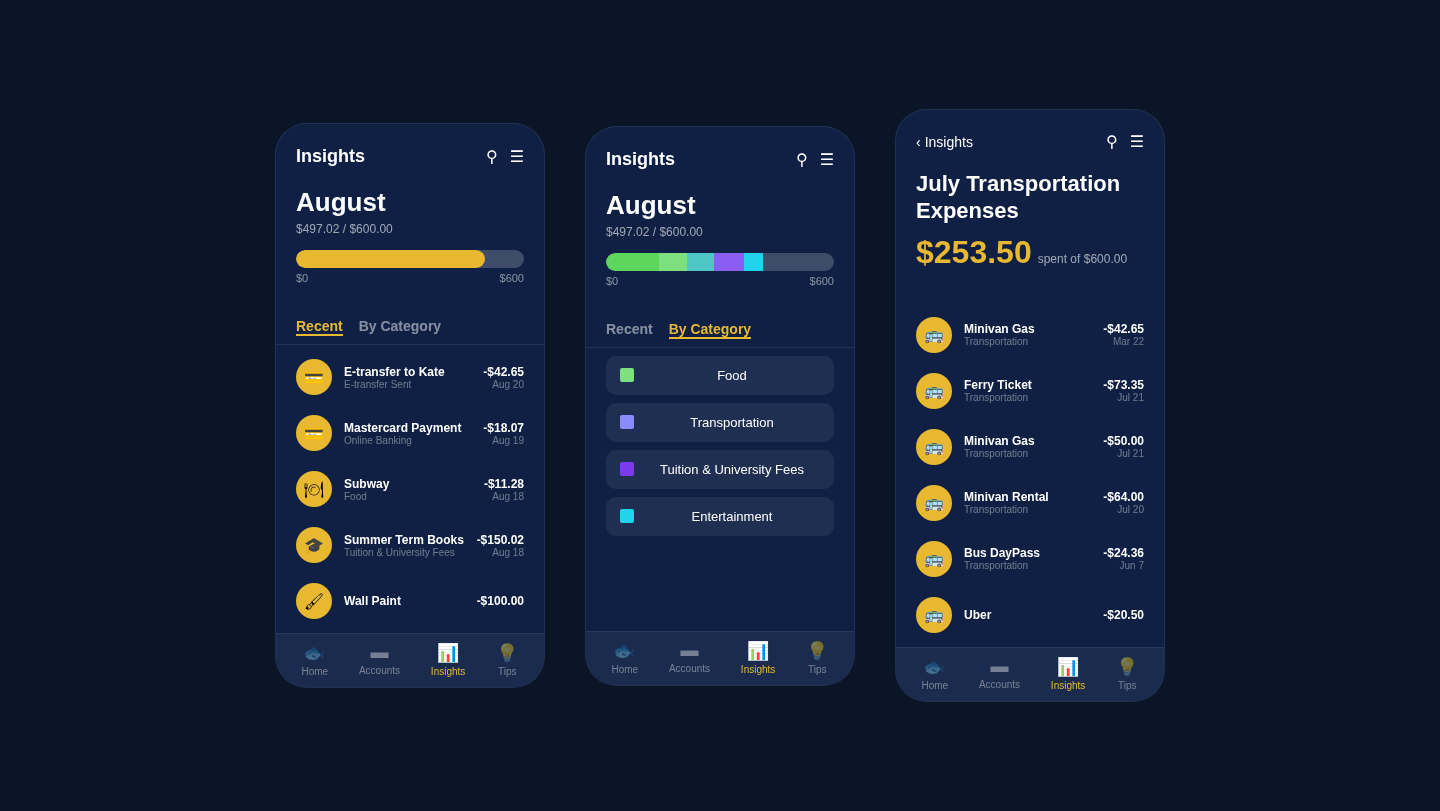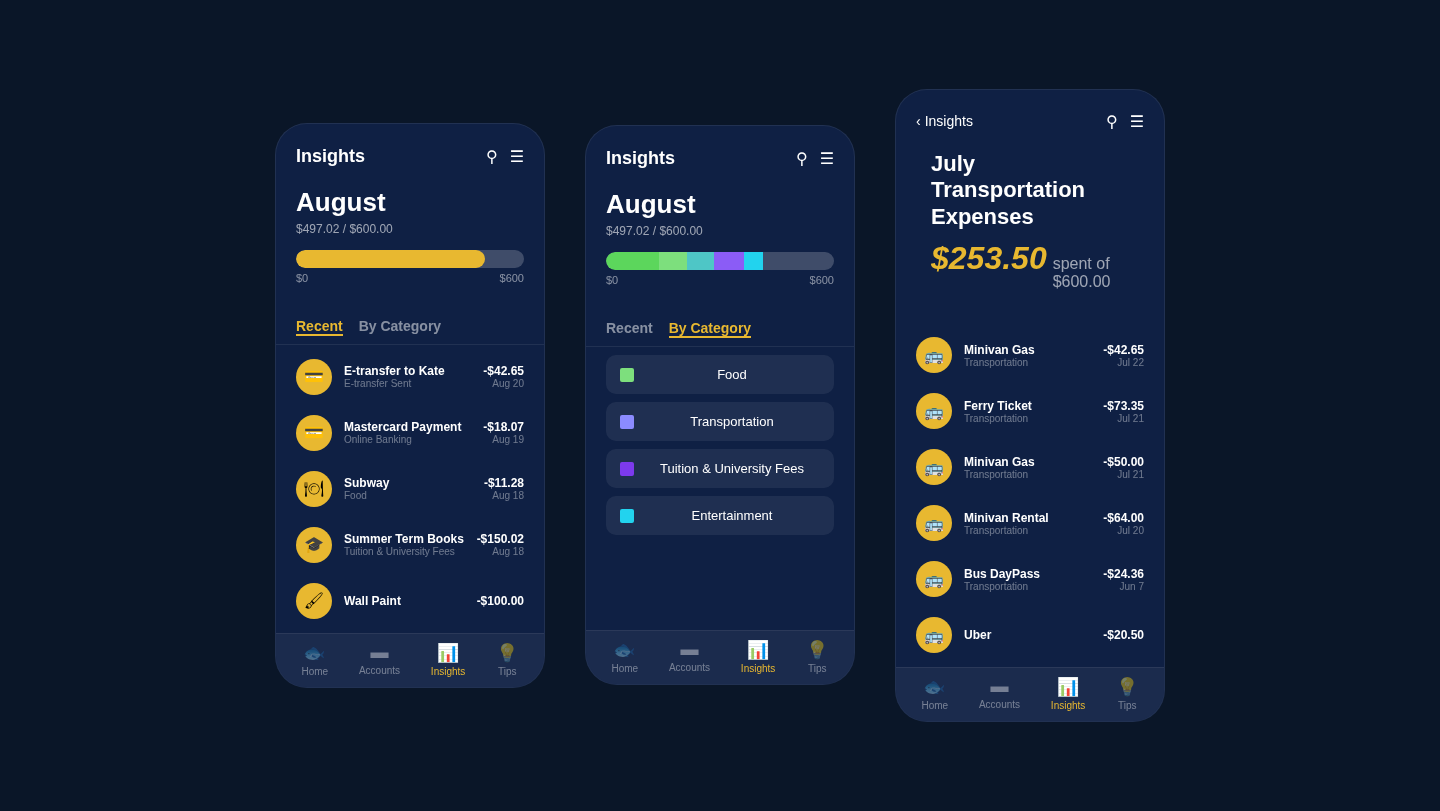--- a/index.html
+++ b/index.html
@@ -238,25 +238,24 @@
     }
     .nav-label.active {
       color: #e8b830;
     }
     
     .detail-amount {
       color: #e8b830;
       font-size: 32px;
       font-weight: 800;
       display: inline;
-      font-style: italic;
     }
     .detail-spent {
       color: rgba(255,255,255,0.6);
-      font-size: 16px;
+      font-size: 12px;
       margin-left: 6px;
     }
     .detail-title {
       color: #ffffff;
       font-size: 22px;
       font-weight: 800;
       line-height: 1.2;
       margin-bottom: 10px;
     }
     .detail-amount-row {
@@ -462,38 +461,38 @@
         <div class="header-back">
           <span class="chevron">‹</span>
           <span>Insights</span>
         </div>
         <div class="header-icons">
           <span class="header-icon">⚲</span>
           <span class="header-icon">☰</span>
         </div>
       </div>
 
-      <div style="padding: 10px 35px 16px;">
+      <div style="padding: 10px 20px 16px;">
         <div class="detail-title">July Transportation Expenses</div>
         <div class="detail-amount-row">
           <span class="detail-amount">$253.50</span>
           <span class="detail-spent">spent of $600.00</span>
         </div>
       </div>
 
       <div class="transaction-list">
         <div class="transaction-item">
           <div class="tx-icon">🚌</div>
           <div class="tx-info">
             <div class="tx-name">Minivan Gas</div>
             <div class="tx-sub">Transportation</div>
           </div>
           <div class="tx-right">
             <div class="tx-amount">-$42.65</div>
-            <div class="tx-date">Jul 22</div>
+            <div class="tx-date">Mar 22</div>
           </div>
         </div>
         <div class="transaction-item">
           <div class="tx-icon">🚌</div>
           <div class="tx-info">
             <div class="tx-name">Ferry Ticket</div>
             <div class="tx-sub">Transportation</div>
           </div>
           <div class="tx-right">
             <div class="tx-amount">-$73.35</div>

